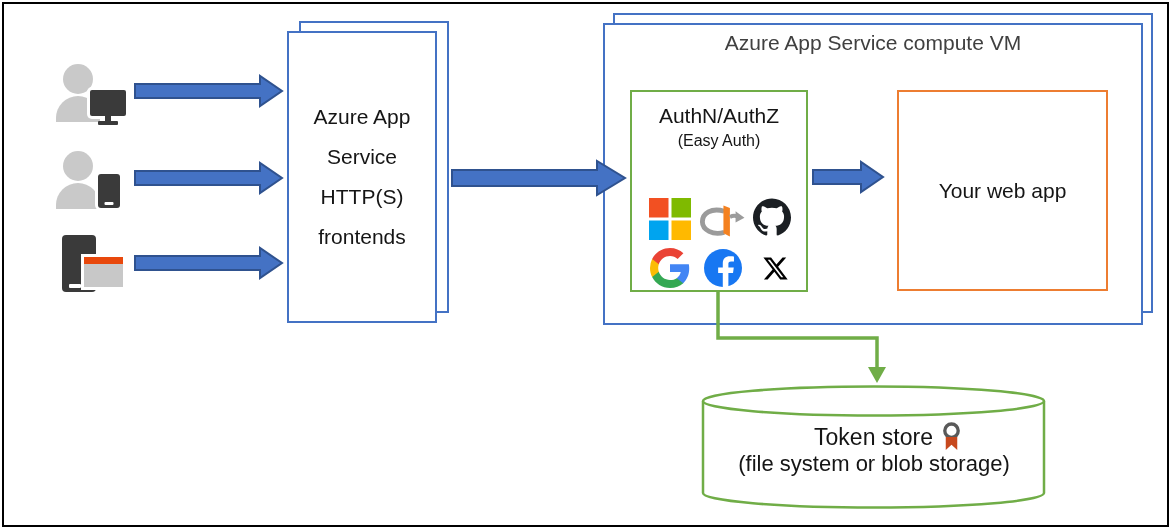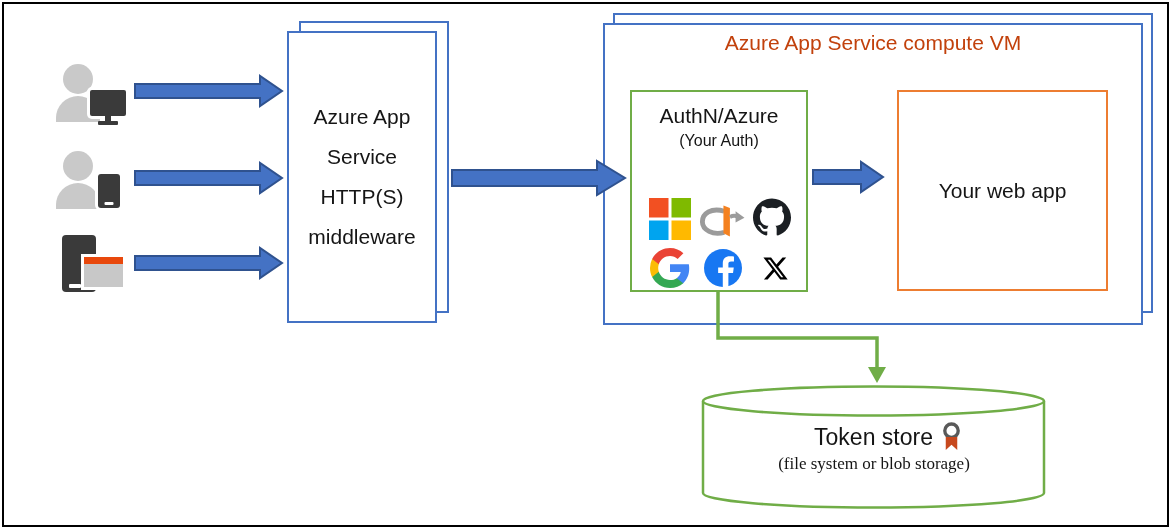--- a/index.html
+++ b/index.html
@@ -25,29 +25,29 @@
   .browser { position:absolute; width:39px; height:30px; box-shadow:0 0 0 3px #fff; }
   .browser .bar { height:7px; background:#E8480C; }
   .browser .bodyp { height:23px; background:#C8C8C8; }
 
   
   .bluebox { position:absolute; background:#fff; border:2.5px solid #4472C4; }
   .greenbox { position:absolute; background:#fff; border:2.5px solid #70AD47; }
   .orangebox { position:absolute; background:#fff; border:2.5px solid #ED7D31; display:flex; align-items:center; justify-content:center;margin-left:8px; }
   .center-text { display:flex; flex-direction:column; align-items:center; justify-content:center; text-align:center;gap:8px; }
   .boxline { font-size:21px; line-height:32px; color:#151515; }
-  .vm-title { position:absolute; font-size:21px; color:#c2410c; text-align:center; }
+  .vm-title { position:absolute; font-size:21px; color:#404040; text-align:center; }
   .mw-line { font-size:21px; line-height:29px; color:#151515; text-align:center; }
   .mw-sub { font-size:16px; line-height:22px; color:#151515; text-align:center; }
   .provider-icon { position:absolute; }
 
   .arrow-svg { position:absolute; }
   .token-text { position:absolute; text-align:center; color:#151515; }
   .token-title { font-size:23px; line-height:28px;padding-left:29px; }
-  .token-sub { font-size:17px; line-height:24px;font-family:Liberation Serif, serif; }
+  .token-sub { font-size:22px; line-height:24px; }
   .award { vertical-align:-7px; margin-left:7px; }
 </style>
 </head>
 <body>
 
 <div class="canvas">
   <div class="frame"></div>
 
 
   <div class="client" style="left:54px; top:62px;">
@@ -82,35 +82,35 @@
   </svg>
   <svg class="arrow-svg" style="left:134px; top:246px;" width="150" height="34">
     <polygon points="1,10 126,10 126,2 148,17 126,32 126,24 1,24" fill="#4472C4" stroke="#2F528F" stroke-width="2"></polygon>
   </svg>
 
   <div class="bluebox" style="left:299px; top:21px; width:150px; height:292px;"></div>
   <div class="bluebox center-text" style="left:287px; top:31px; width:150px; height:292px;">
     <div class="boxline">Azure App</div>
     <div class="boxline">Service</div>
     <div class="boxline">HTTP(S)</div>
-    <div class="boxline">middleware</div>
+    <div class="boxline">frontends</div>
   </div>
 
   <div class="bluebox" style="left:613px; top:13px; width:540px; height:300px;"></div>
   <div class="bluebox" style="left:603px; top:23px; width:540px; height:302px;"></div>
   <div class="vm-title" style="left:603px; top:31px; width:540px;">Azure App Service compute VM</div>
 
   <svg class="arrow-svg" style="left:451px; top:158px;" width="176" height="40">
     <polygon points="1,12 146,12 146,3 174,20 146,37 146,28 1,28" fill="#4472C4" stroke="#2F528F" stroke-width="2"></polygon>
   </svg>
 
   <div class="greenbox" style="left:630px; top:90px; width:178px; height:202px;">
     <div style="padding-top:9px;">
-      <div class="mw-line">AuthN/Azure</div>
-      <div class="mw-sub">(Your Auth)</div>
+      <div class="mw-line">AuthN/AuthZ</div>
+      <div class="mw-sub">(Easy Auth)</div>
     </div>
 
     <svg class="provider-icon" style="left:17px; top:106px;" width="42" height="42" viewBox="0 0 42 42">
       <rect x="0" y="0" width="19.5" height="19.5" fill="#F25022"></rect>
       <rect x="22.5" y="0" width="19.5" height="19.5" fill="#7FBA00"></rect>
       <rect x="0" y="22.5" width="19.5" height="19.5" fill="#00A4EF"></rect>
       <rect x="22.5" y="22.5" width="19.5" height="19.5" fill="#FFB900"></rect>
     </svg>
     <svg class="provider-icon" style="left:64px; top:112px;" width="50" height="34" viewBox="0 0 60 42">
       <path d="M34 9 C18 4 7 12 7 22 C7 32 20 39 34 35" fill="none" stroke="#9B9B9B" stroke-width="6"></path>

